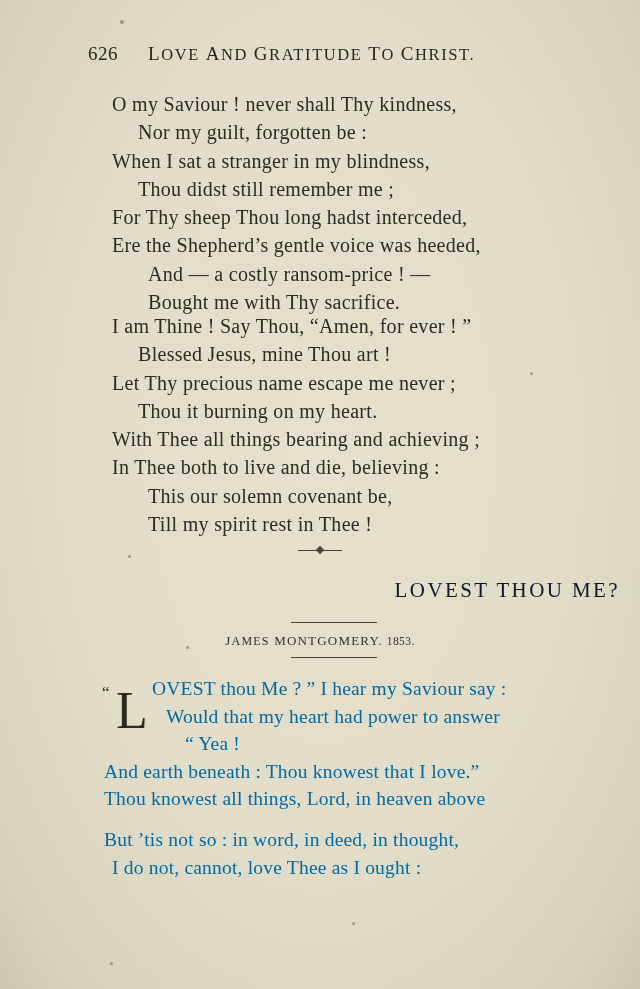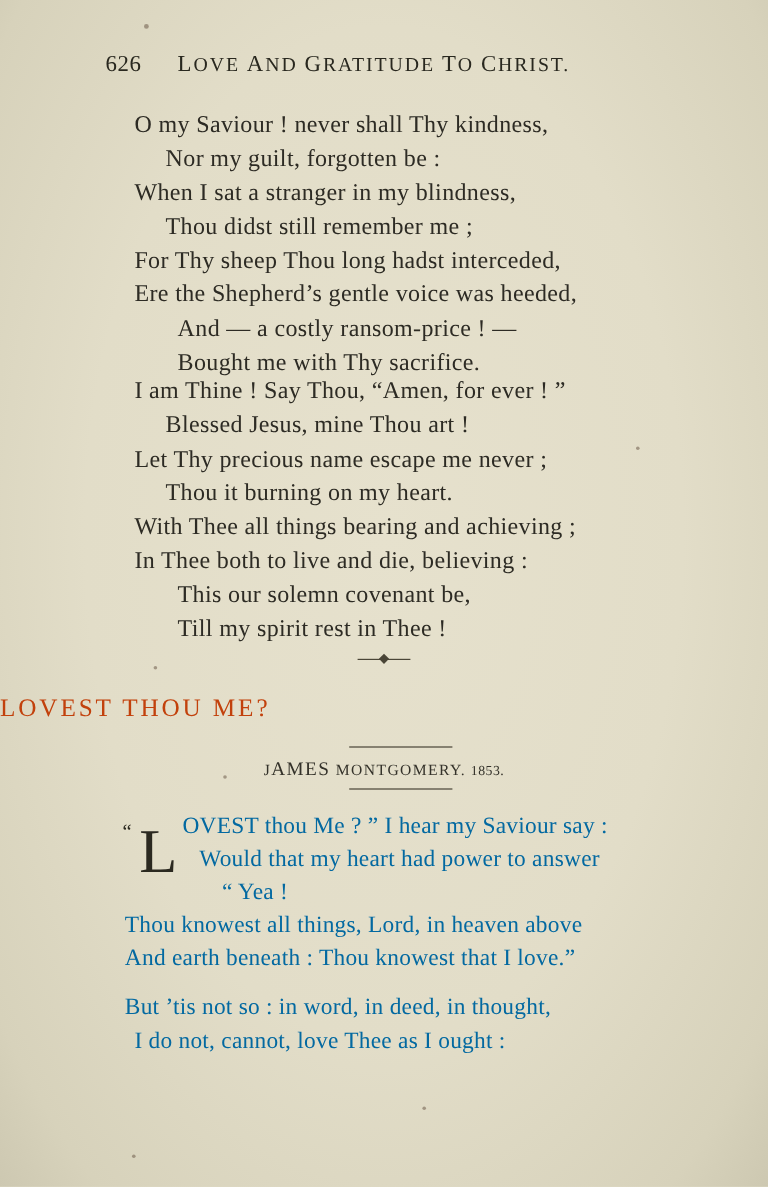--- a/index.html
+++ b/index.html
@@ -111,24 +111,24 @@
     background: #4a4537;
     transform: rotate(45deg);
   }
 
   
   .hymn-title {
     position: absolute;
     top: 578px;
     left: 0;
     width: 620px;
-    text-align: left;
+    text-align: right;
     font-size: 21px;
     letter-spacing: 2.4px;
-    color: #c2410c;
+    color: #0f172a;
   }
   .rule {
     position: absolute;
     left: 50%;
     width: 86px;
     margin-left: -43px;
     height: 1px;
     background: #4a4537;
   }
   #rule-top { top: 622px; }
@@ -233,34 +233,34 @@
 
   <div class="ornament">
     <span class="orn-line"></span>
   </div>
 
   <div class="hymn-title">LOVEST THOU ME?</div>
 
   <div class="rule" id="rule-top"></div>
 
   <div class="attribution">
-    <span class="author-cap"><span style="font-size:13px">J</span><span style="font-size:16px">AMES</span> <span style="font-size:13px">M</span><span style="font-size:13px">ONTGOMERY</span>.</span>
+    <span class="author-cap"><span style="font-size:13px">J</span><span style="font-size:12px">AMES</span> <span style="font-size:13px">M</span><span style="font-size:13px">ONTGOMERY</span>.</span>
     <span class="year">1853.</span>
   </div>
 
   <div class="rule" id="rule-bottom"></div>
 
   <div id="stanza3">
     <span class="openquote">“</span>
     <span class="dropcap">L</span>
     <div class="body-line bl-1">OVEST  thou  Me ? ”  I hear my Saviour say :</div>
     <div class="body-line bl-2">Would  that  my  heart  had  power  to  answer</div>
     <div class="body-line bl-3">“ Yea !</div>
+    <div class="body-line bl-4">And earth beneath :  Thou knowest that I love.”</div>
     <div class="body-line bl-4">Thou knowest all things, Lord, in heaven above</div>
-    <div class="body-line bl-4">And earth beneath :  Thou knowest that I love.”</div>
   </div>
 
   <div id="stanza4">
     <div class="body-line bl-5">But ’tis not so :  in word, in deed, in thought,</div>
     <div class="body-line bl-6">I do not, cannot, love Thee as I ought :</div>
   </div>
 
 </div>
 
 </body></html>

